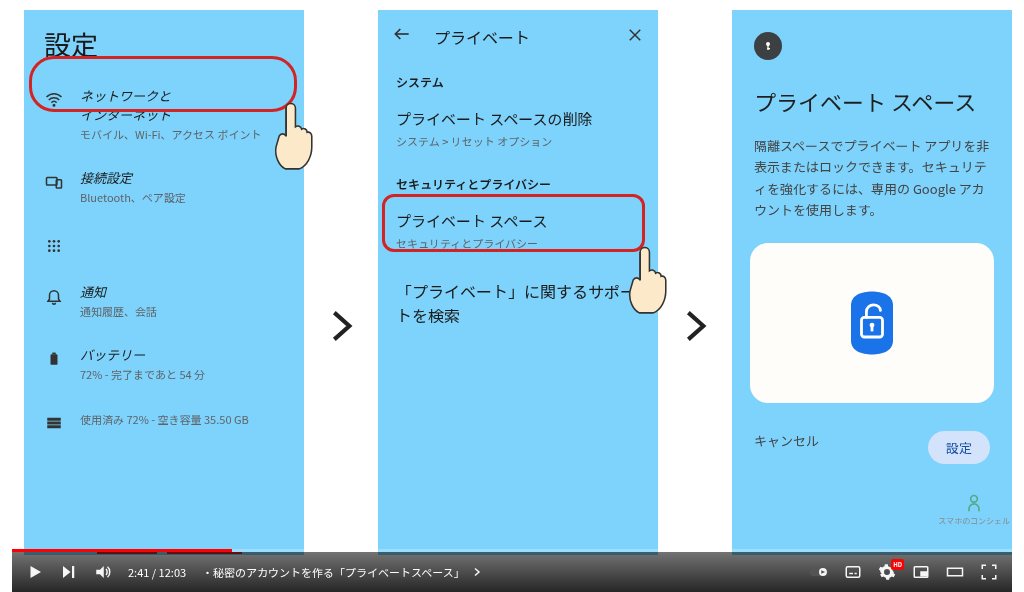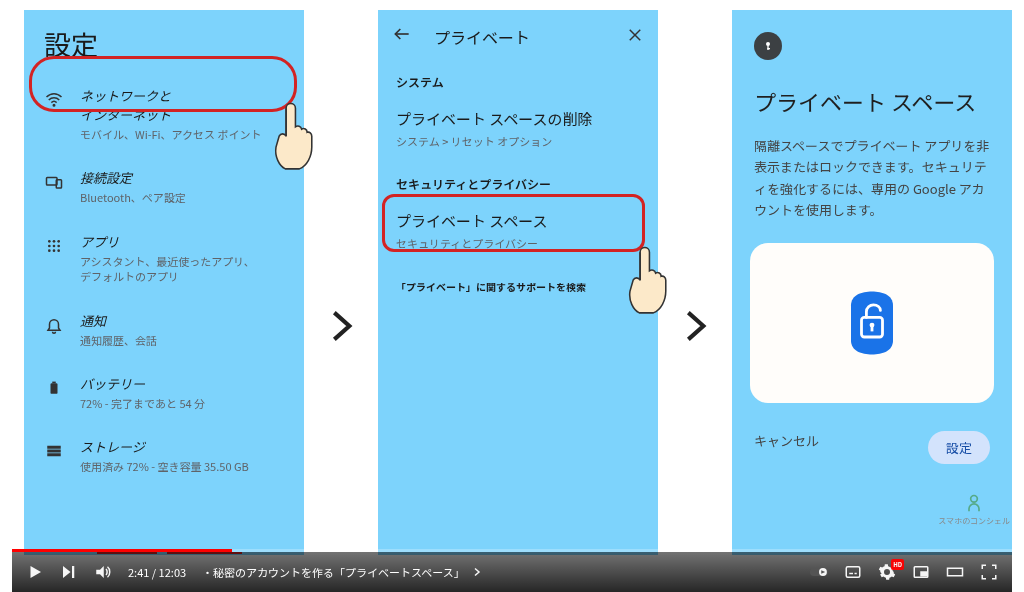--- a/index.html
+++ b/index.html
@@ -108,21 +108,21 @@
     font-size: 12px;
     color: #1a1a1a;
     font-weight: 600;
     padding: 12px 18px 8px;
   }
   .p2-item {
     padding: 10px 18px 14px;
   }
   .p2-item .it-title { font-size: 15px; color: #1a1a1a; }
   .p2-item .it-sub { font-size: 11px; color: #5f6368; margin-top: 4px; }
-  .p2-help { font-size: 10px; font-weight: 700; color: #1a1a1a; padding: 14px 18px; }
+  .p2-help { font-size: 16px; font-weight: 400; color: #1a1a1a; padding: 14px 18px; }
   
   .p3-head {
     padding: 22px 22px 0;
   }
   .p3-icon {
     width: 28px; height: 28px;
     background: #3c4043;
     border-radius: 50%;
     display: flex;
     align-items: center;
@@ -274,25 +274,20 @@
               <circle cx="12" cy="5" r="2"></circle>
               <circle cx="19" cy="5" r="2"></circle>
               <circle cx="5" cy="12" r="2"></circle>
               <circle cx="12" cy="12" r="2"></circle>
               <circle cx="19" cy="12" r="2"></circle>
               <circle cx="5" cy="19" r="2"></circle>
               <circle cx="12" cy="19" r="2"></circle>
               <circle cx="19" cy="19" r="2"></circle>
             </svg>
       </span>
-      <div class="setting-text">
-        <div class="st-title">アプリ</div>
-        <div class="st-sub" style="white-space:pre-line">アシスタント、最近使ったアプリ、
-デフォルトのアプリ</div>
-      </div>
     </div>
 
     <div class="setting-row">
       <span class="setting-icon">
         <svg viewBox="0 0 24 24" width="18" height="18" fill="none" stroke="#333" stroke-width="2">
               <path d="M18 16v-5a6 6 0 10-12 0v5l-2 3h16z"></path>
               <path d="M10 21a2 2 0 004 0"></path>
             </svg>
       </span>
       <div class="setting-text">
@@ -316,21 +311,20 @@
 
     <div class="setting-row">
       <span class="setting-icon">
         <svg viewBox="0 0 24 24" width="18" height="18" fill="#333">
               <rect x="3" y="5" width="18" height="4"></rect>
               <rect x="3" y="10" width="18" height="4"></rect>
               <rect x="3" y="15" width="18" height="4"></rect>
             </svg>
       </span>
       <div class="setting-text">
-        <div class="st-title">ストレージ</div>
         <div class="st-sub">使用済み 72% - 空き容量 35.50 GB</div>
       </div>
     </div>
   </div>
 
   <div class="chev">
     <svg viewBox="0 0 24 24" width="40" height="40" fill="none" stroke="#222" stroke-width="2.5">
           <polyline points="8 4 17 12 8 20"></polyline>
         </svg>
   </div>

